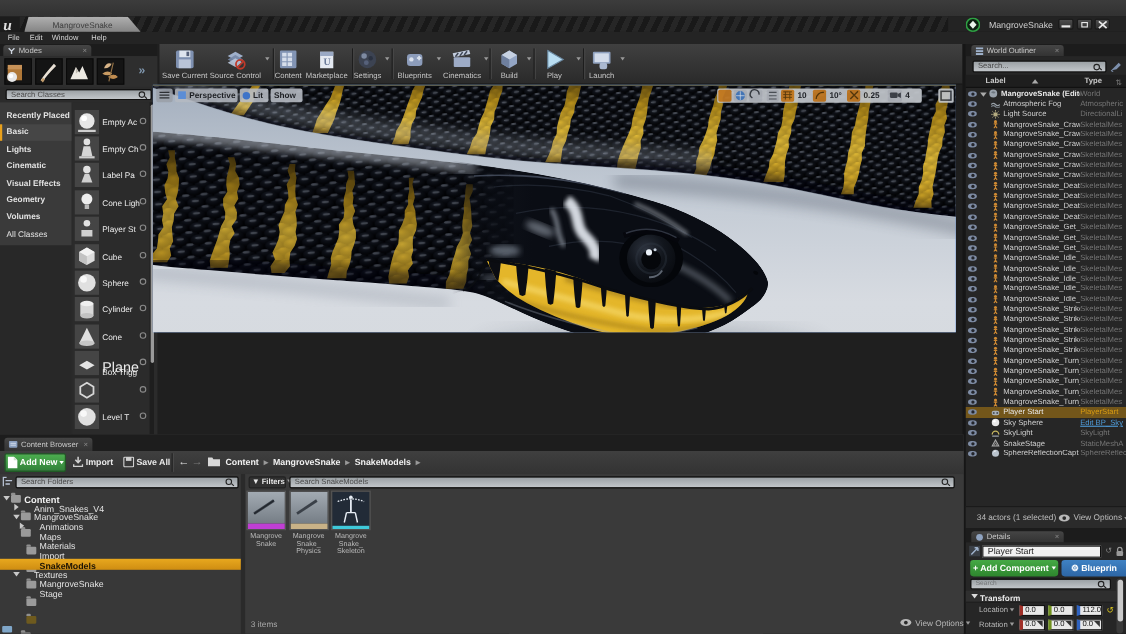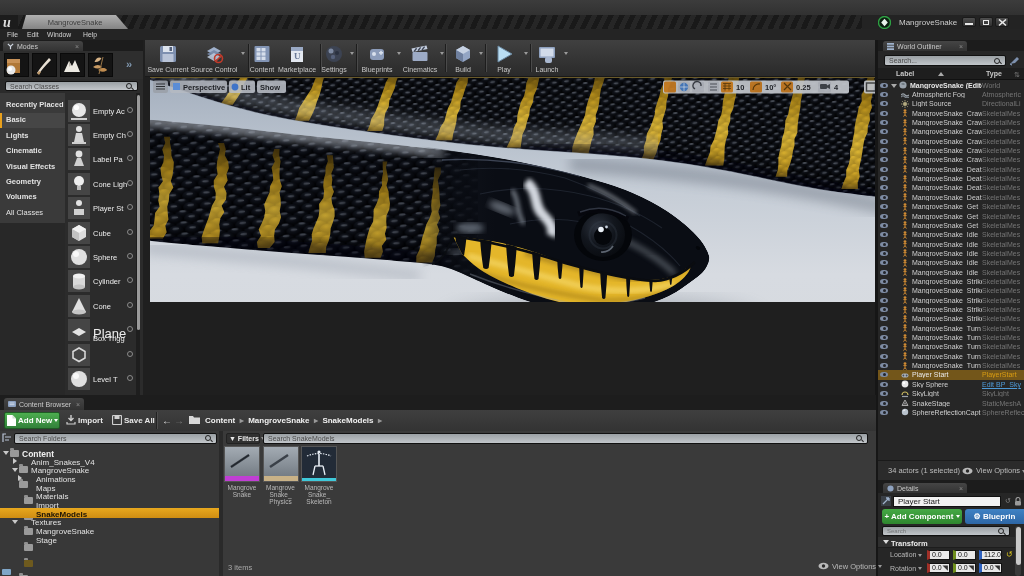--- a/index.html
+++ b/index.html
@@ -247,21 +247,21 @@
     <rect x="9" y="14" width="7" height="6" rx="2" fill="#aab8d0"></rect>
   </svg>
 <div class="lbl" style="left:547px;top:66px;transform:translateX(-50%);font-size:7px;color:#c6c6c6">Launch</div>
 <div class="a caret" style="left:564px;top:52px"></div>
 <div class="a" style="left:248px;top:44px;width:1px;height:28px;background:#1d1d1d;box-shadow:1px 0 0 #4a4a4a"></div>
 <div class="a" style="left:320px;top:44px;width:1px;height:28px;background:#1d1d1d;box-shadow:1px 0 0 #4a4a4a"></div>
 <div class="a" style="left:356px;top:44px;width:1px;height:28px;background:#1d1d1d;box-shadow:1px 0 0 #4a4a4a"></div>
 <div class="a" style="left:445px;top:44px;width:1px;height:28px;background:#1d1d1d;box-shadow:1px 0 0 #4a4a4a"></div>
 <div class="a" style="left:485px;top:44px;width:1px;height:28px;background:#1d1d1d;box-shadow:1px 0 0 #4a4a4a"></div>
 <div class="a" style="left:530px;top:44px;width:1px;height:28px;background:#1d1d1d;box-shadow:1px 0 0 #4a4a4a"></div>
-<div class="a" style="left:150px;top:77px;width:730px;height:225px;background:#3b82f6;border-top:1px solid #6a5a2a;overflow:hidden">
+<div class="a" style="left:139px;top:77px;width:730px;height:225px;background:#3b82f6;border-top:1px solid #6a5a2a;overflow:hidden">
     <svg width="730" height="317" viewBox="0 0 730 317" style="position:absolute;left:0;top:0">
       <defs>
         <linearGradient id="bg" x1="0" y1="0" x2="0" y2="1">
           <stop offset="0" stop-color="#a4afbe"></stop>
           <stop offset="0.3" stop-color="#c2cad4"></stop>
           <stop offset="0.62" stop-color="#d7dbe1"></stop>
           <stop offset="1" stop-color="#d5d9dd"></stop>
         </linearGradient>
         <radialGradient id="sg" cx="0.42" cy="0.3" r="0.72">
           <stop offset="0" stop-color="#c2c8d2"></stop>

